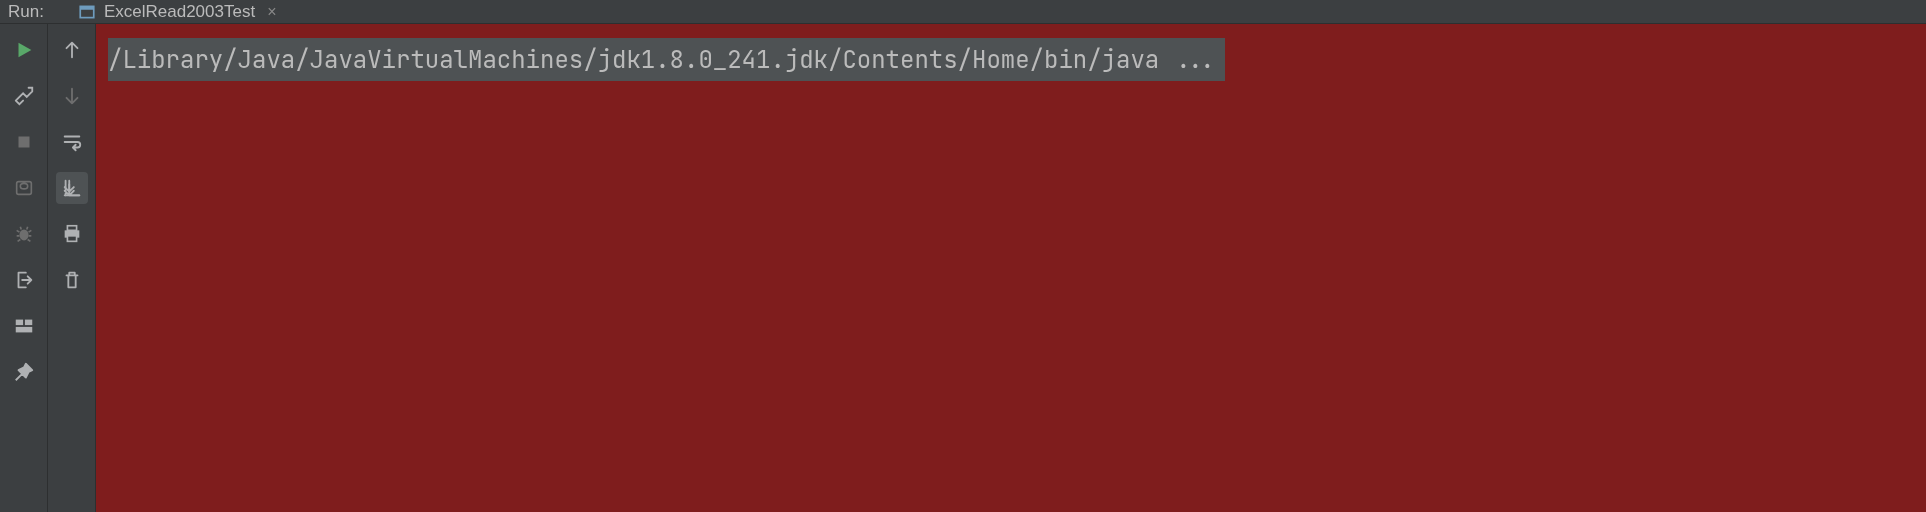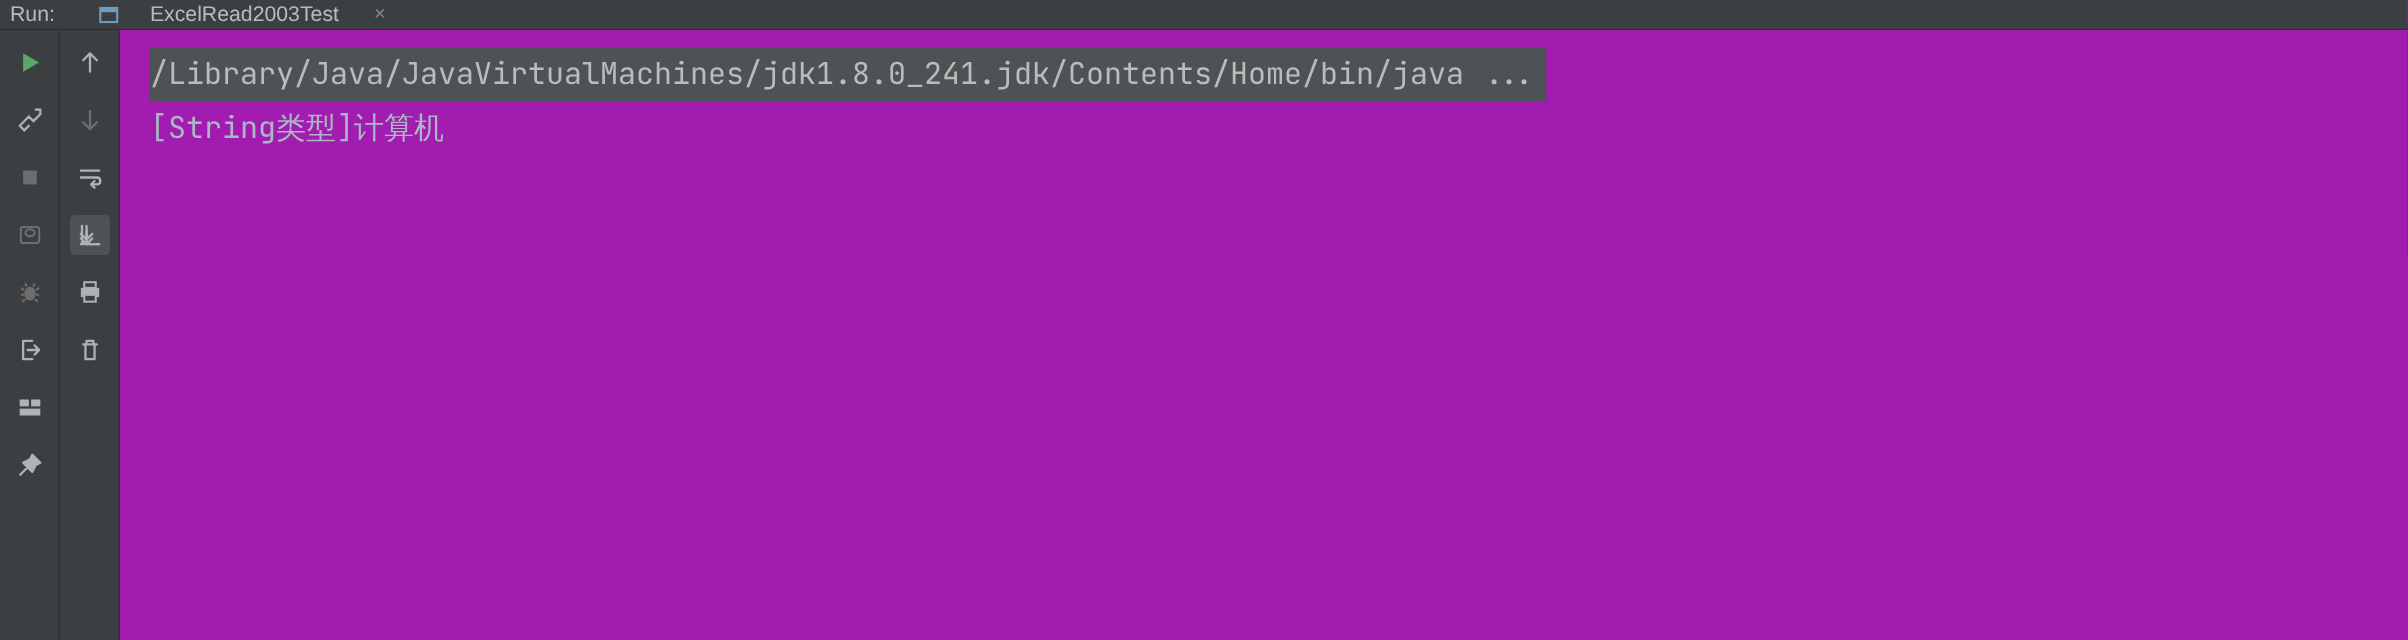--- a/index.html
+++ b/index.html
@@ -27,21 +27,21 @@
       font-size: 17px;
       text-align: center;
     }
     .header-label {
       margin-right: 24px;
       color: #bbbbbb;
     }
     .tab {
       display: flex;
       align-items: center;
-      gap: 24px;
+      gap: 8px;
       padding: 0 10px;
       height: 100%;
       color: #bbbbbb;
     }
     .tab-icon {
       width: 18px;
       height: 18px;
       display: flex;
       align-items: center;
       justify-content: center;
@@ -81,22 +81,22 @@
     }
     .tool-btn.active {
       background: #4e5254;
     }
     .tool-btn svg {
       width: 22px;
       height: 22px;
     }
     .console {
       flex: 1;
-      background: #a21caf;
-      padding: 14px 24px;
+      background: #7f1d1d;
+      padding: 14px 12px;
       font-family: "JetBrains Mono", "Menlo", "Consolas", monospace;
       font-size: 24px;
       line-height: 1.8;
       color: #a9b7c6;
       overflow: auto;
     }
     .console-line {
       white-space: pre;
     }
     .console-line.highlighted {
@@ -201,16 +201,15 @@
     </div>
     <div class="tool-btn">
       <svg viewBox="0 0 24 24">
           <path d="M6 7 L18 7 M9 7 L9 4 L15 4 L15 7 M8 7 L8 20 L16 20 L16 7" stroke="#afb1b3" stroke-width="2" fill="none" stroke-linecap="round" stroke-linejoin="round"></path>
         </svg>
     </div>
   </div>
 
   <div class="console">
     <div class="console-line highlighted">/Library/Java/JavaVirtualMachines/jdk1.8.0_241.jdk/Contents/Home/bin/java ...</div>
-    <div class="console-line">[String类型]计算机</div>
     <div class="console-line"></div>
   </div>
 </div>
 
 </body></html>

